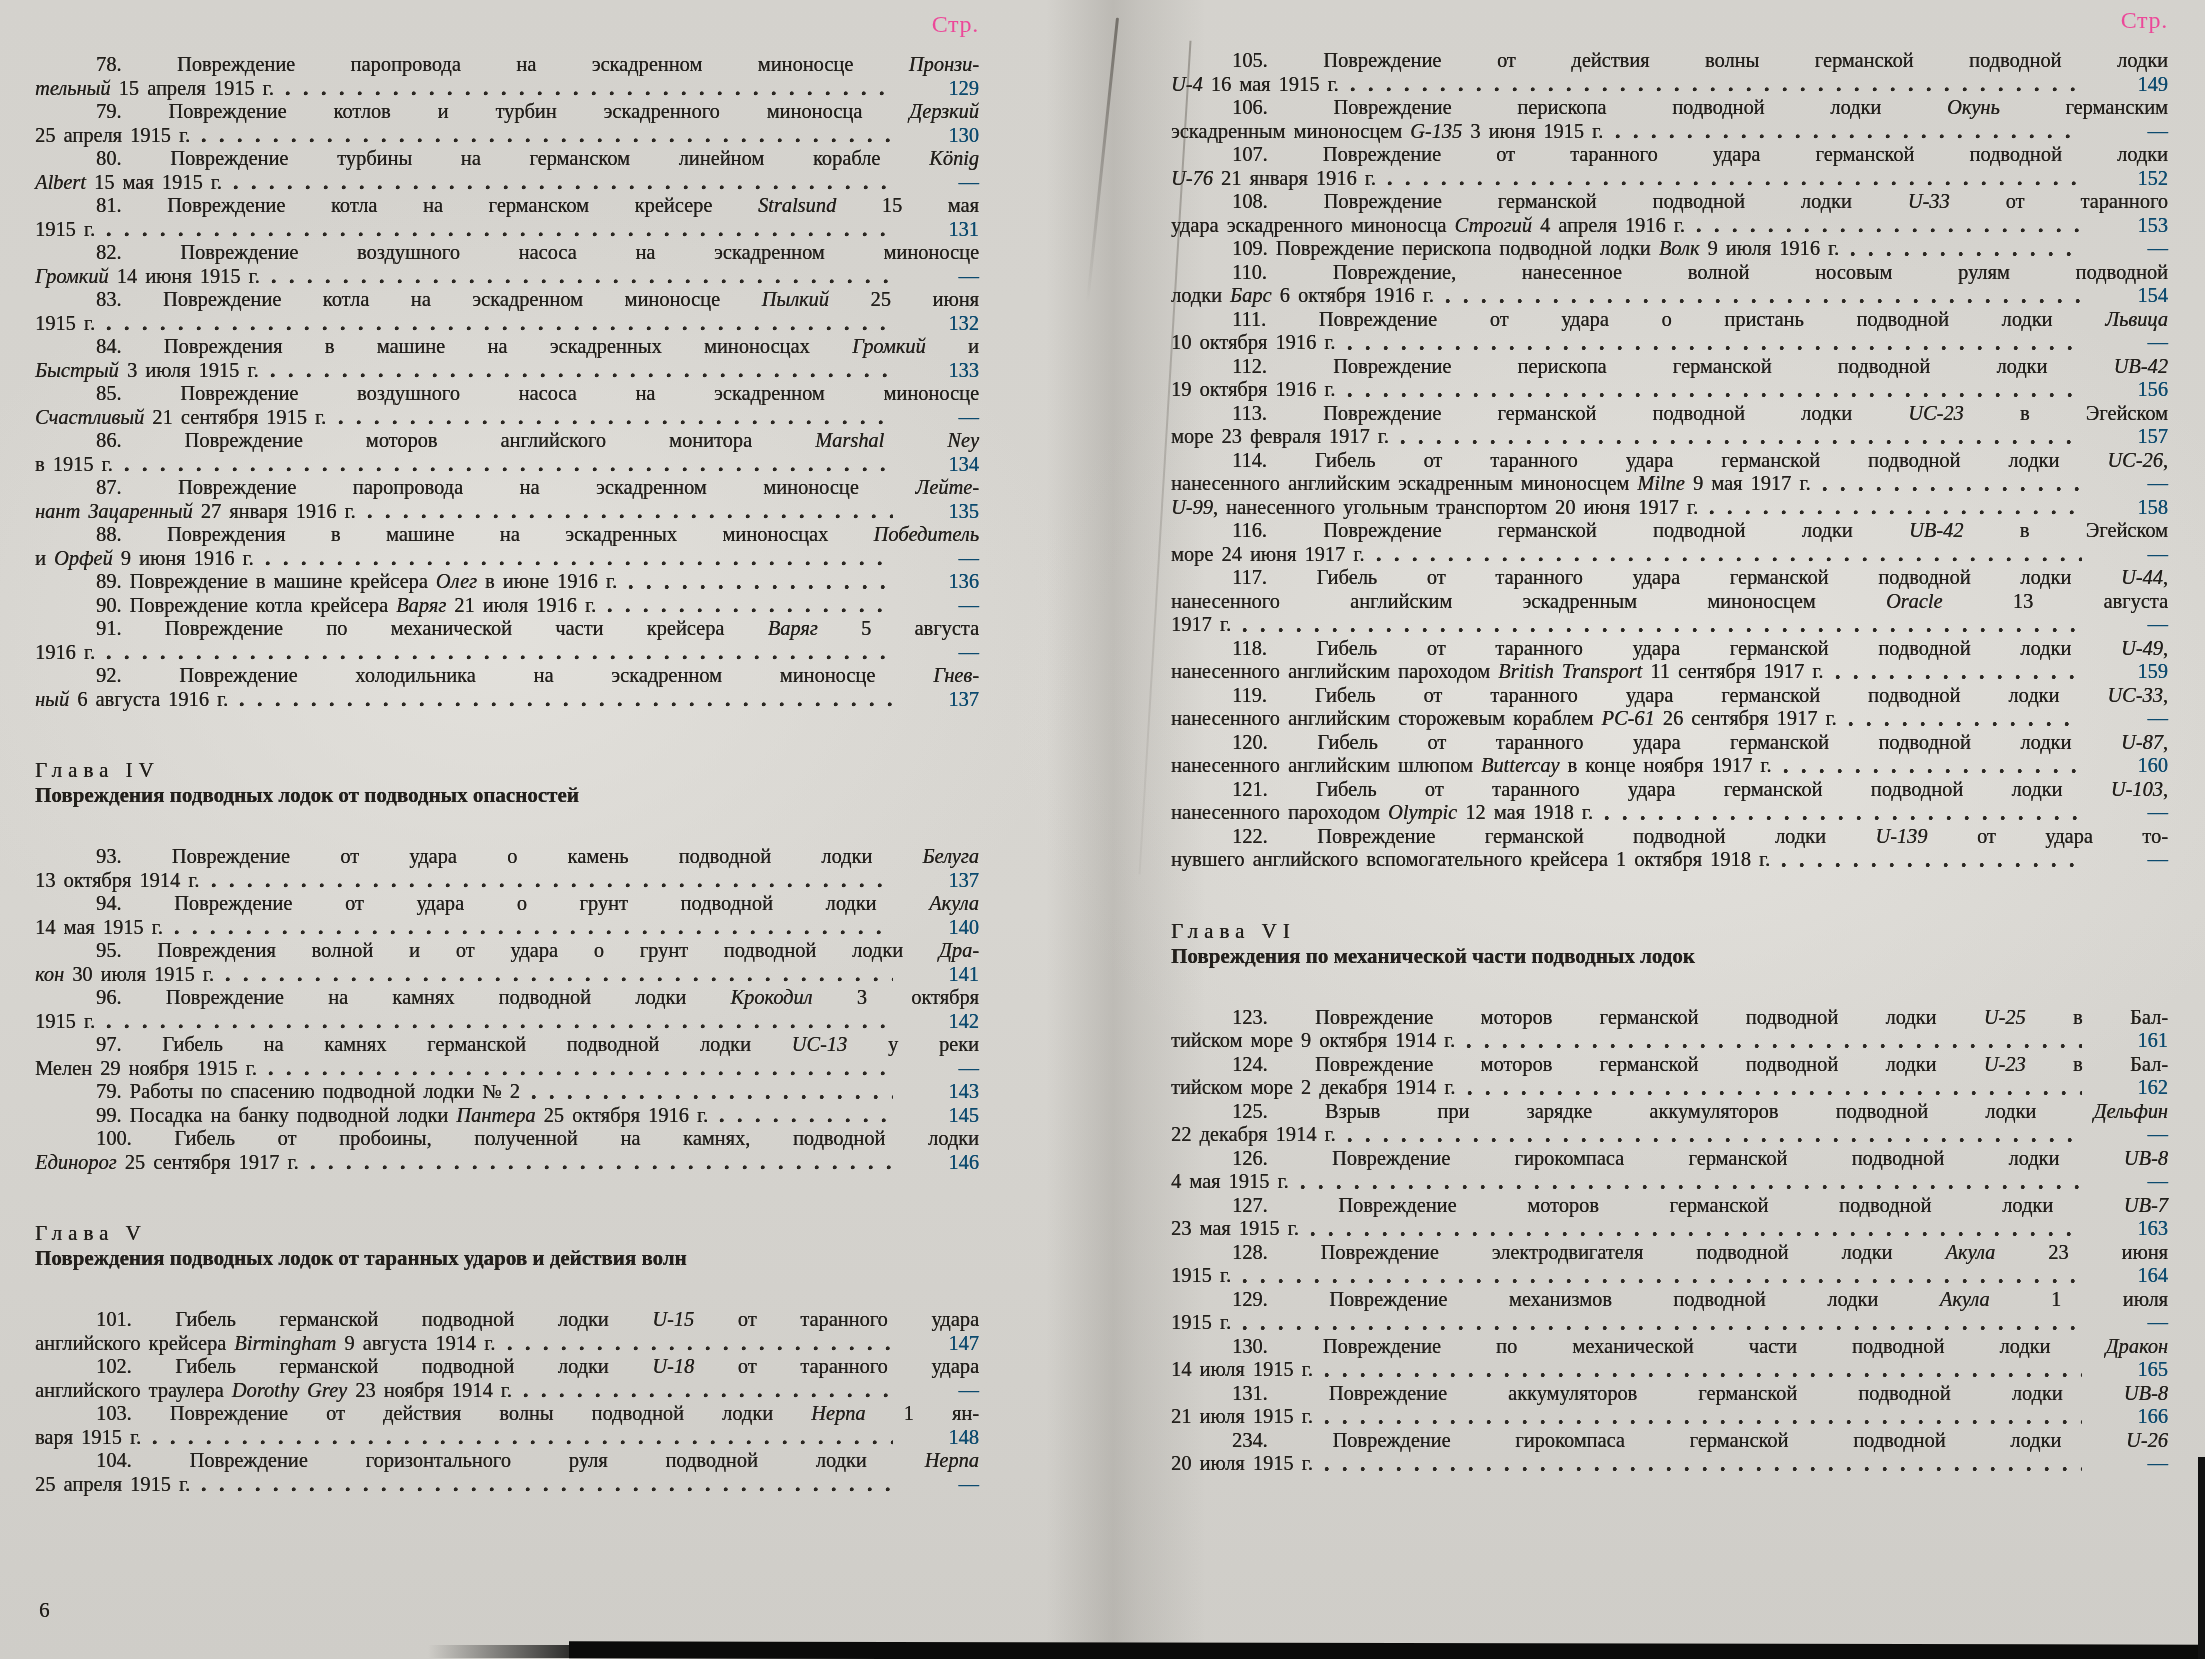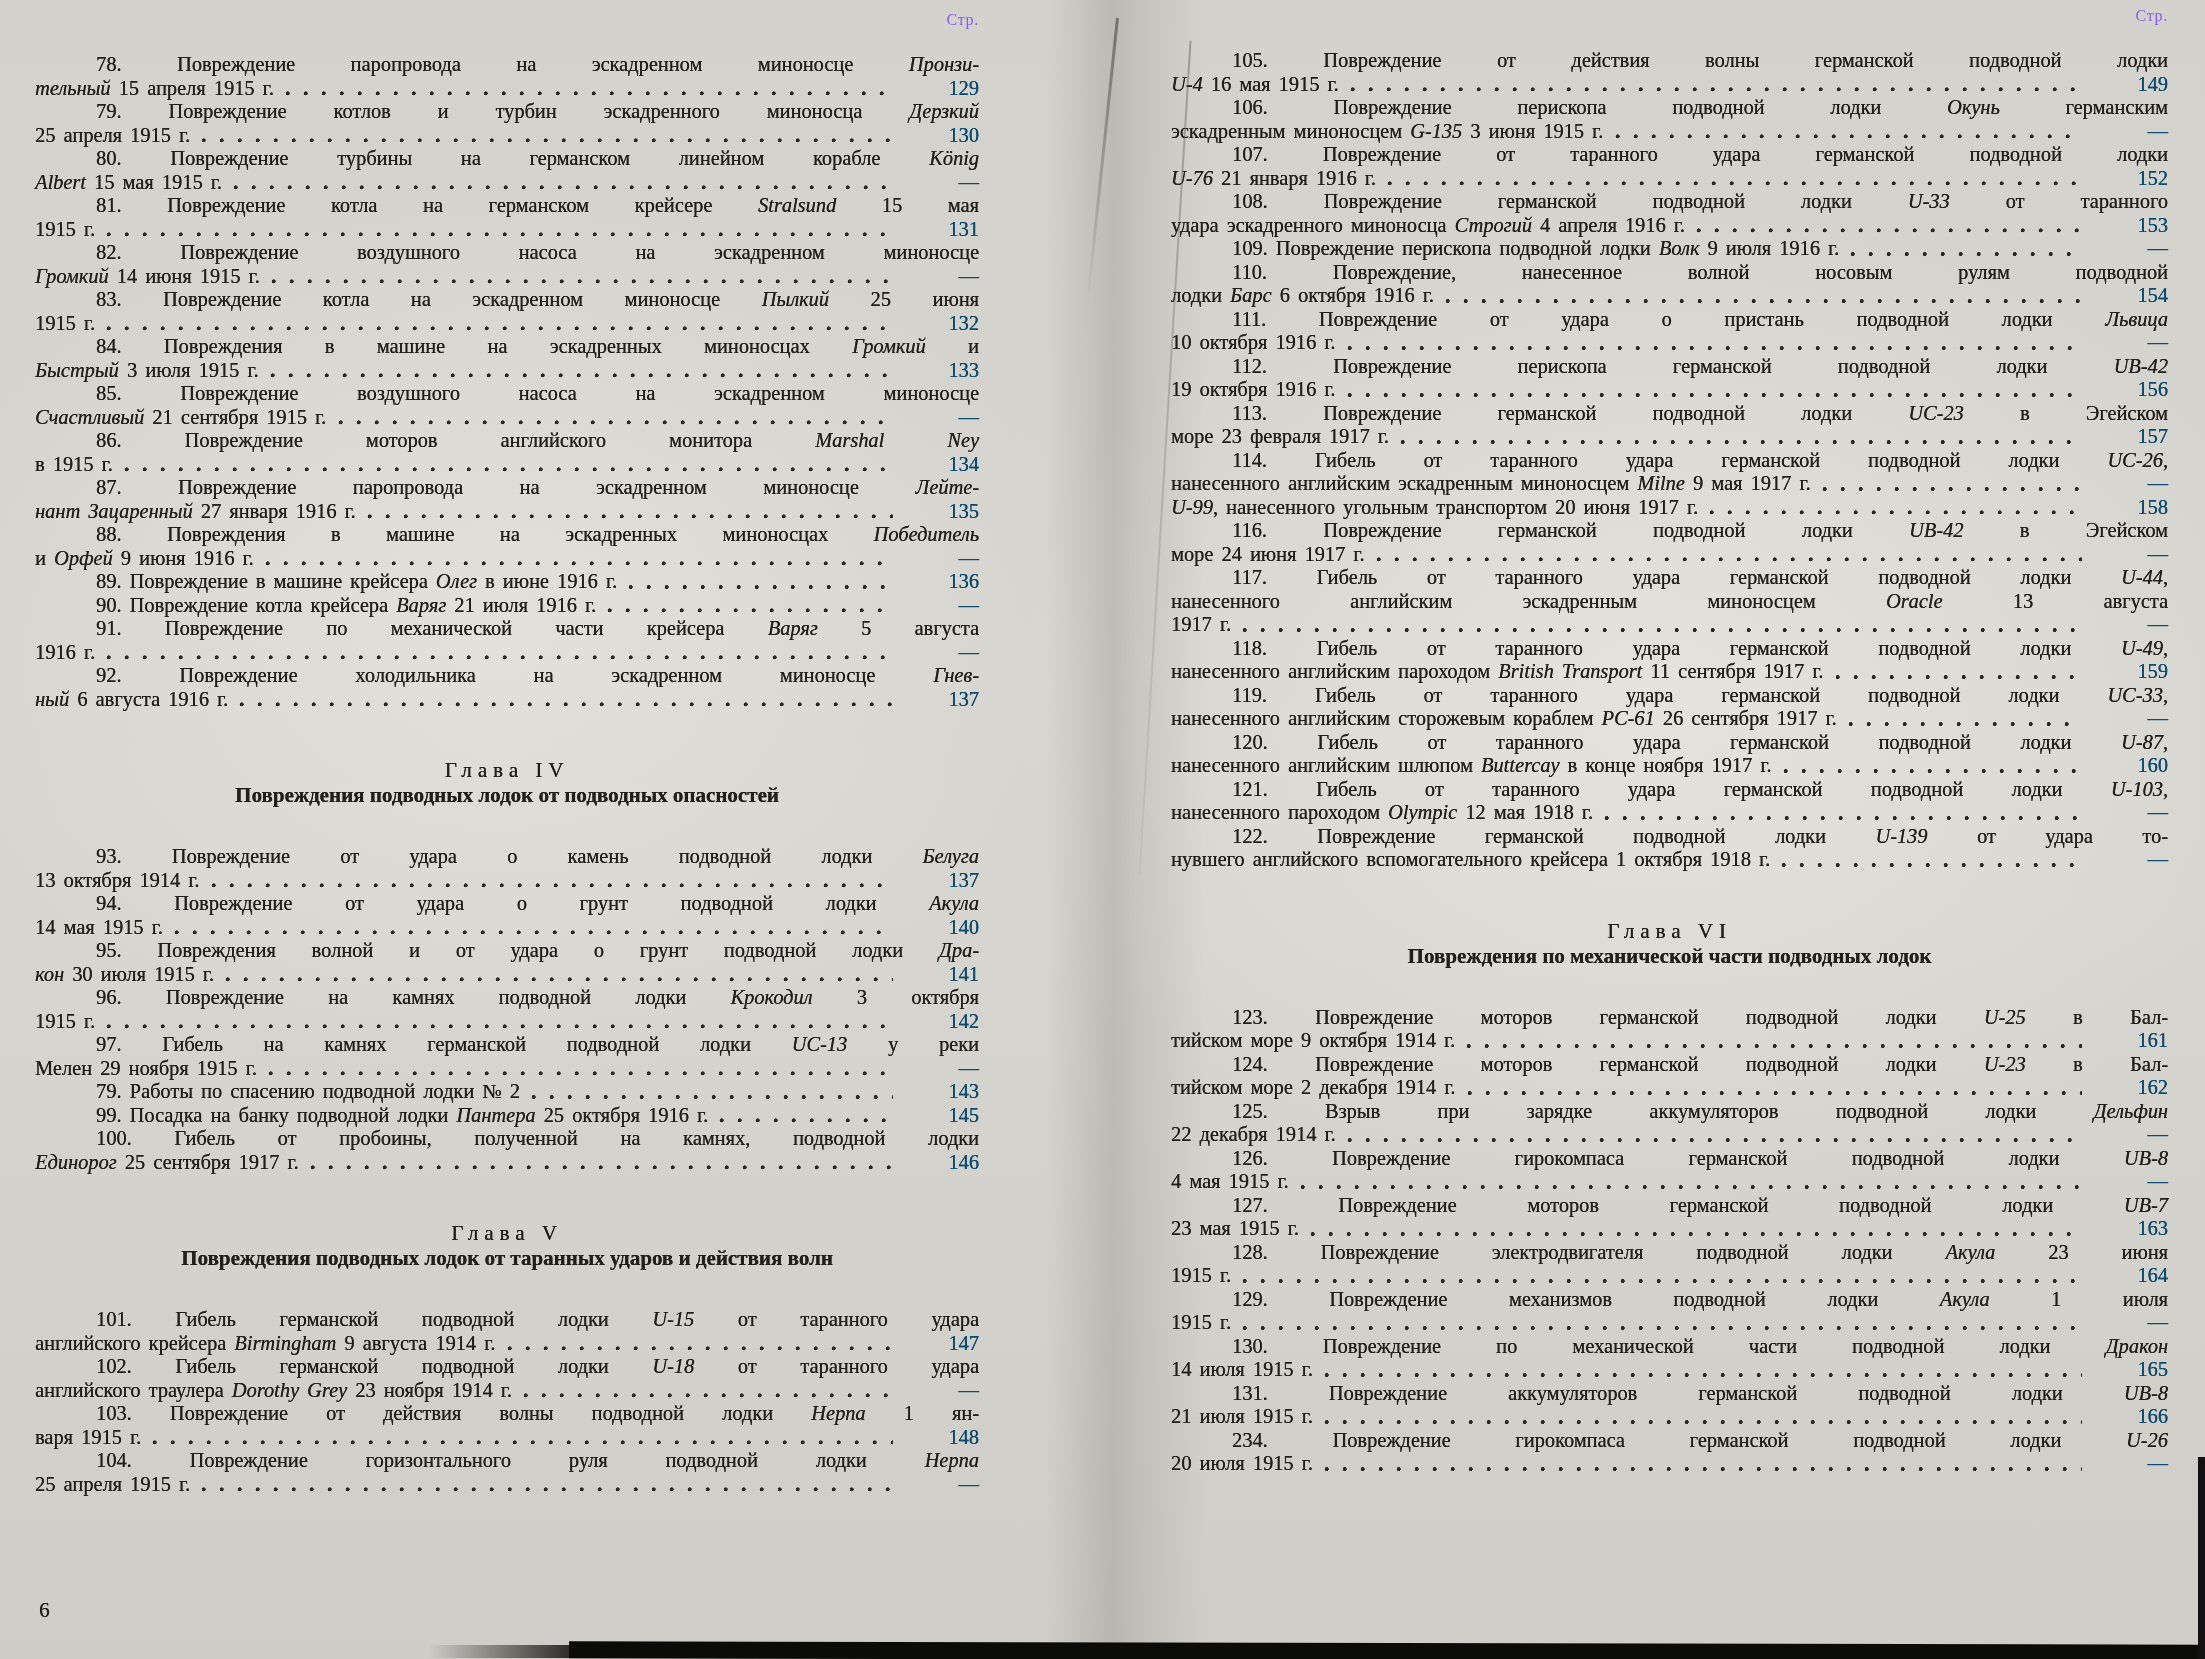--- a/index.html
+++ b/index.html
@@ -9,40 +9,40 @@
     color:#221f1b;
     background:
       radial-gradient(835px 635px at 495px 635px, rgba(228,226,221,.9) 0%, rgba(228,226,221,0) 70%),
       radial-gradient(902px 702px at 1657px 702px, rgba(230,228,223,.9) 0%, rgba(230,228,223,0) 72%),
       linear-gradient(180deg,#d4d2cd 0%,#d7d5d0 55%,#cfcdc8 100%);
   }
   .page{position:absolute;top:0;}
   #page-left{left:35px;top:10.7px;width:944px;}
   #page-right{left:1171px;top:6.7px;width:997px;}
   .str-header{
-    text-align:right;font-size:16px;letter-spacing:0.7px;color:#8b5cf6;
+    text-align:right;font-size:24px;letter-spacing:0.7px;color:#ec4899;
     margin-bottom:17.4px;height:25.4px;
   }
   .line{
     display:flex;align-items:flex-end;width:100%;
     font-size:20.4px;line-height:23.5px;word-spacing:3px;
     text-shadow:0.2px 0 0 currentColor;
   }
   .line-text{white-space:normal;}
   .line.first{padding-left:61px;}
   .line.first{box-sizing:border-box;justify-content:center;}
   .line.mid .line-text{flex:1 1 auto;text-align:justify;text-align-last:justify;}
   .line.last .line-text{flex:0 0 auto;}
   .leader{
     flex:1 1 0;min-width:0;height:23.5px;margin:0 6.7px 0 5.3px;
     background-image:radial-gradient(circle at 8.7px 16.7px,#2b2722 1.7px,rgba(0,0,0,0) 2.3px);
     background-size:18px 23.5px;background-repeat:repeat-x;
   }
   .pagenum{flex:0 0 79px;text-align:right;white-space:pre;color:#0c4a6e;}
-  .chapter{text-align:center;margin-top:47px;}
+  .chapter{text-align:left;margin-top:47px;}
   .chapter-title{font-size:21px;letter-spacing:6px;text-shadow:0.3px 0 0 currentColor;}
   .chapter-sub{font-weight:bold;font-size:21px;margin-bottom:37px;text-shadow:0.2px 0 0 currentColor;}
   .folio{position:absolute;left:39px;top:1598px;font-size:21px;text-shadow:0.3px 0 0 currentColor;}
   
   .gutter{
     position:absolute;left:1046px;top:0;width:160px;height:1660px;pointer-events:none;
     background:linear-gradient(90deg,rgba(0,0,0,0) 0%,rgba(62,57,49,.16) 42%,rgba(62,57,49,.10) 58%,rgba(0,0,0,0) 100%);
   }
   .crease1{
     position:absolute;left:1101px;top:17.4px;width:2.7px;height:287px;

